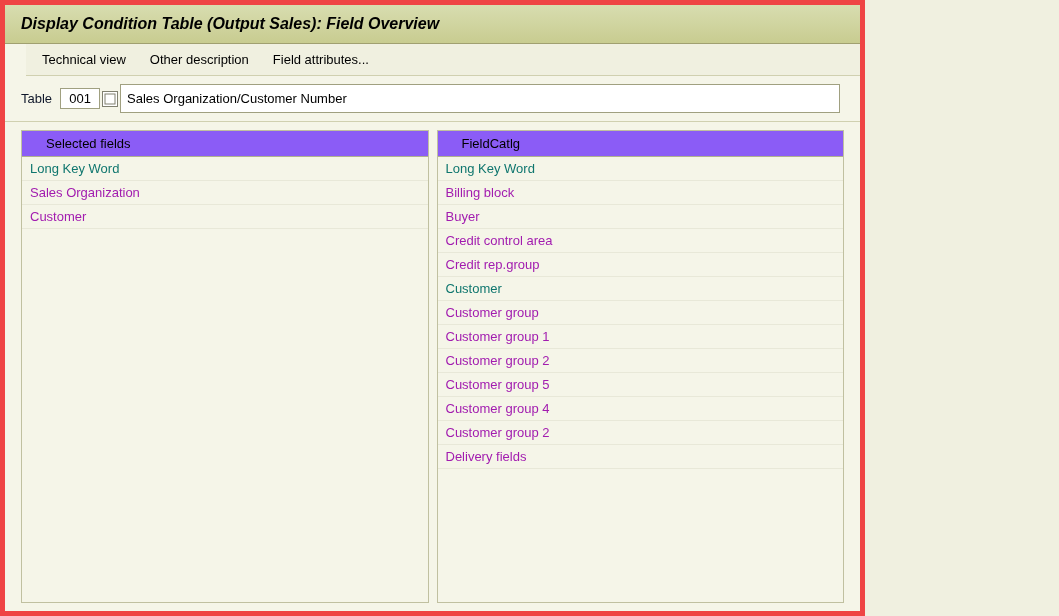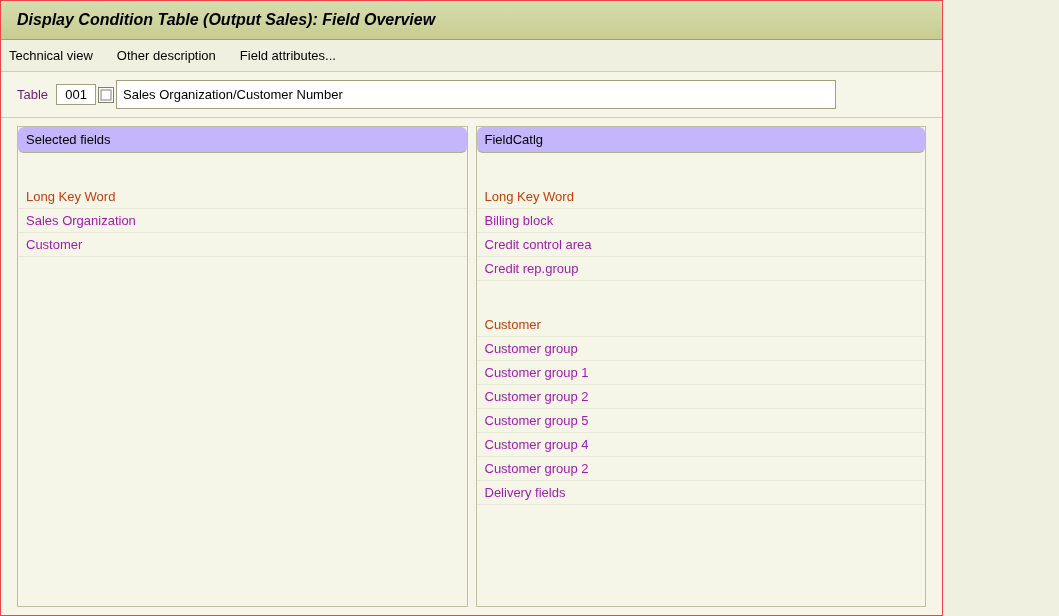--- a/index.html
+++ b/index.html
@@ -11,68 +11,69 @@
     body {
       font-family: Arial, Helvetica, sans-serif;
       font-size: 13px;
       background: #f0f0e0;
       width: 1059px;
       height: 616px;
       overflow: hidden;
     }
 
     .main-container {
-      width: 943px;
+      width: 865px;
       height: 616px;
       background: #f5f5e8;
-      border: 1px solid #ef4444;
+      border: 5px solid #ef4444;
       display: flex;
       flex-direction: column;
     }
 
     .title-bar {
       background: linear-gradient(to bottom, #d8ddb0, #c8cc90);
       padding: 10px 16px;
       border-bottom: 1px solid #a0a070;
     }
 
     .title-bar h1 {
       font-size: 16px;
       font-weight: bold;
       font-style: italic;
       color: #000;
     }
 
     .menu-bar {
       background: #f0f0e0;
-      padding: 8px 8px;
+      padding: 8px 16px;
       border-bottom: 1px solid #d0d0b0;
       display: flex;
       gap: 24px;
+      margin-left: 21px;
     }
 
     .menu-item {
       color: #000;
       font-size: 13px;
       cursor: pointer;
       text-decoration: none;
     }
 
     .table-row {
       background: #f5f5e8;
       padding: 8px 16px;
       display: flex;
       align-items: center;
       gap: 8px;
       border-bottom: 1px solid #d0d0b0;
     }
 
     .table-label {
       font-size: 13px;
-      color: #701a75;
+      color: #0f172a;
     }
 
     .table-input-group {
       display: flex;
       align-items: center;
       gap: 2px;
       justify-content: flex-end;
     }
 
     .table-number {
@@ -122,46 +123,44 @@
 
     .right-panel {
       flex: 1;
       background: #f5f5e8;
       border: 1px solid #c0c0a0;
       display: flex;
       flex-direction: column;
     }
 
     .panel-header {
-      background: #c4b5fd;
-      padding: 5px 8px;
+      background: #8b5cf6;
+      padding: 5px 24px;
       font-size: 13px;
       font-weight: normal;
       color: #000;
       border-bottom: 1px solid #b0b090;
-      border-radius: 6px;
     }
 
     .panel-list {
       flex: 1;
       overflow-y: auto;
       background: #f5f5e8;
     }
 
     .list-item {
       padding: 4px 8px;
       font-size: 13px;
       color: #a21caf;
       cursor: pointer;
       border-bottom: 1px solid #e8e8d8;
     }
 
     .list-item.highlighted {
-      color: #c2410c;
-      margin-top: 32px;
+      color: #0f766e;
     }
   </style>
 </head>
 <body>
 
 <div class="main-container">
 
   <div class="title-bar">
     <h1>Display Condition Table (Output Sales): Field Overview</h1>
   </div>
@@ -194,20 +193,21 @@
         <div class="list-item">Sales Organization</div>
         <div class="list-item">Customer</div>
       </div>
     </div>
 
     <div class="right-panel">
       <div class="panel-header">FieldCatlg</div>
       <div class="panel-list">
         <div class="list-item highlighted">Long Key Word</div>
         <div class="list-item">Billing block</div>
+        <div class="list-item">Buyer</div>
         <div class="list-item">Credit control area</div>
         <div class="list-item">Credit rep.group</div>
         <div class="list-item highlighted">Customer</div>
         <div class="list-item">Customer group</div>
         <div class="list-item">Customer group 1</div>
         <div class="list-item">Customer group 2</div>
         <div class="list-item">Customer group 5</div>
         <div class="list-item">Customer group 4</div>
         <div class="list-item">Customer group 2</div>
         <div class="list-item">Delivery fields</div>

